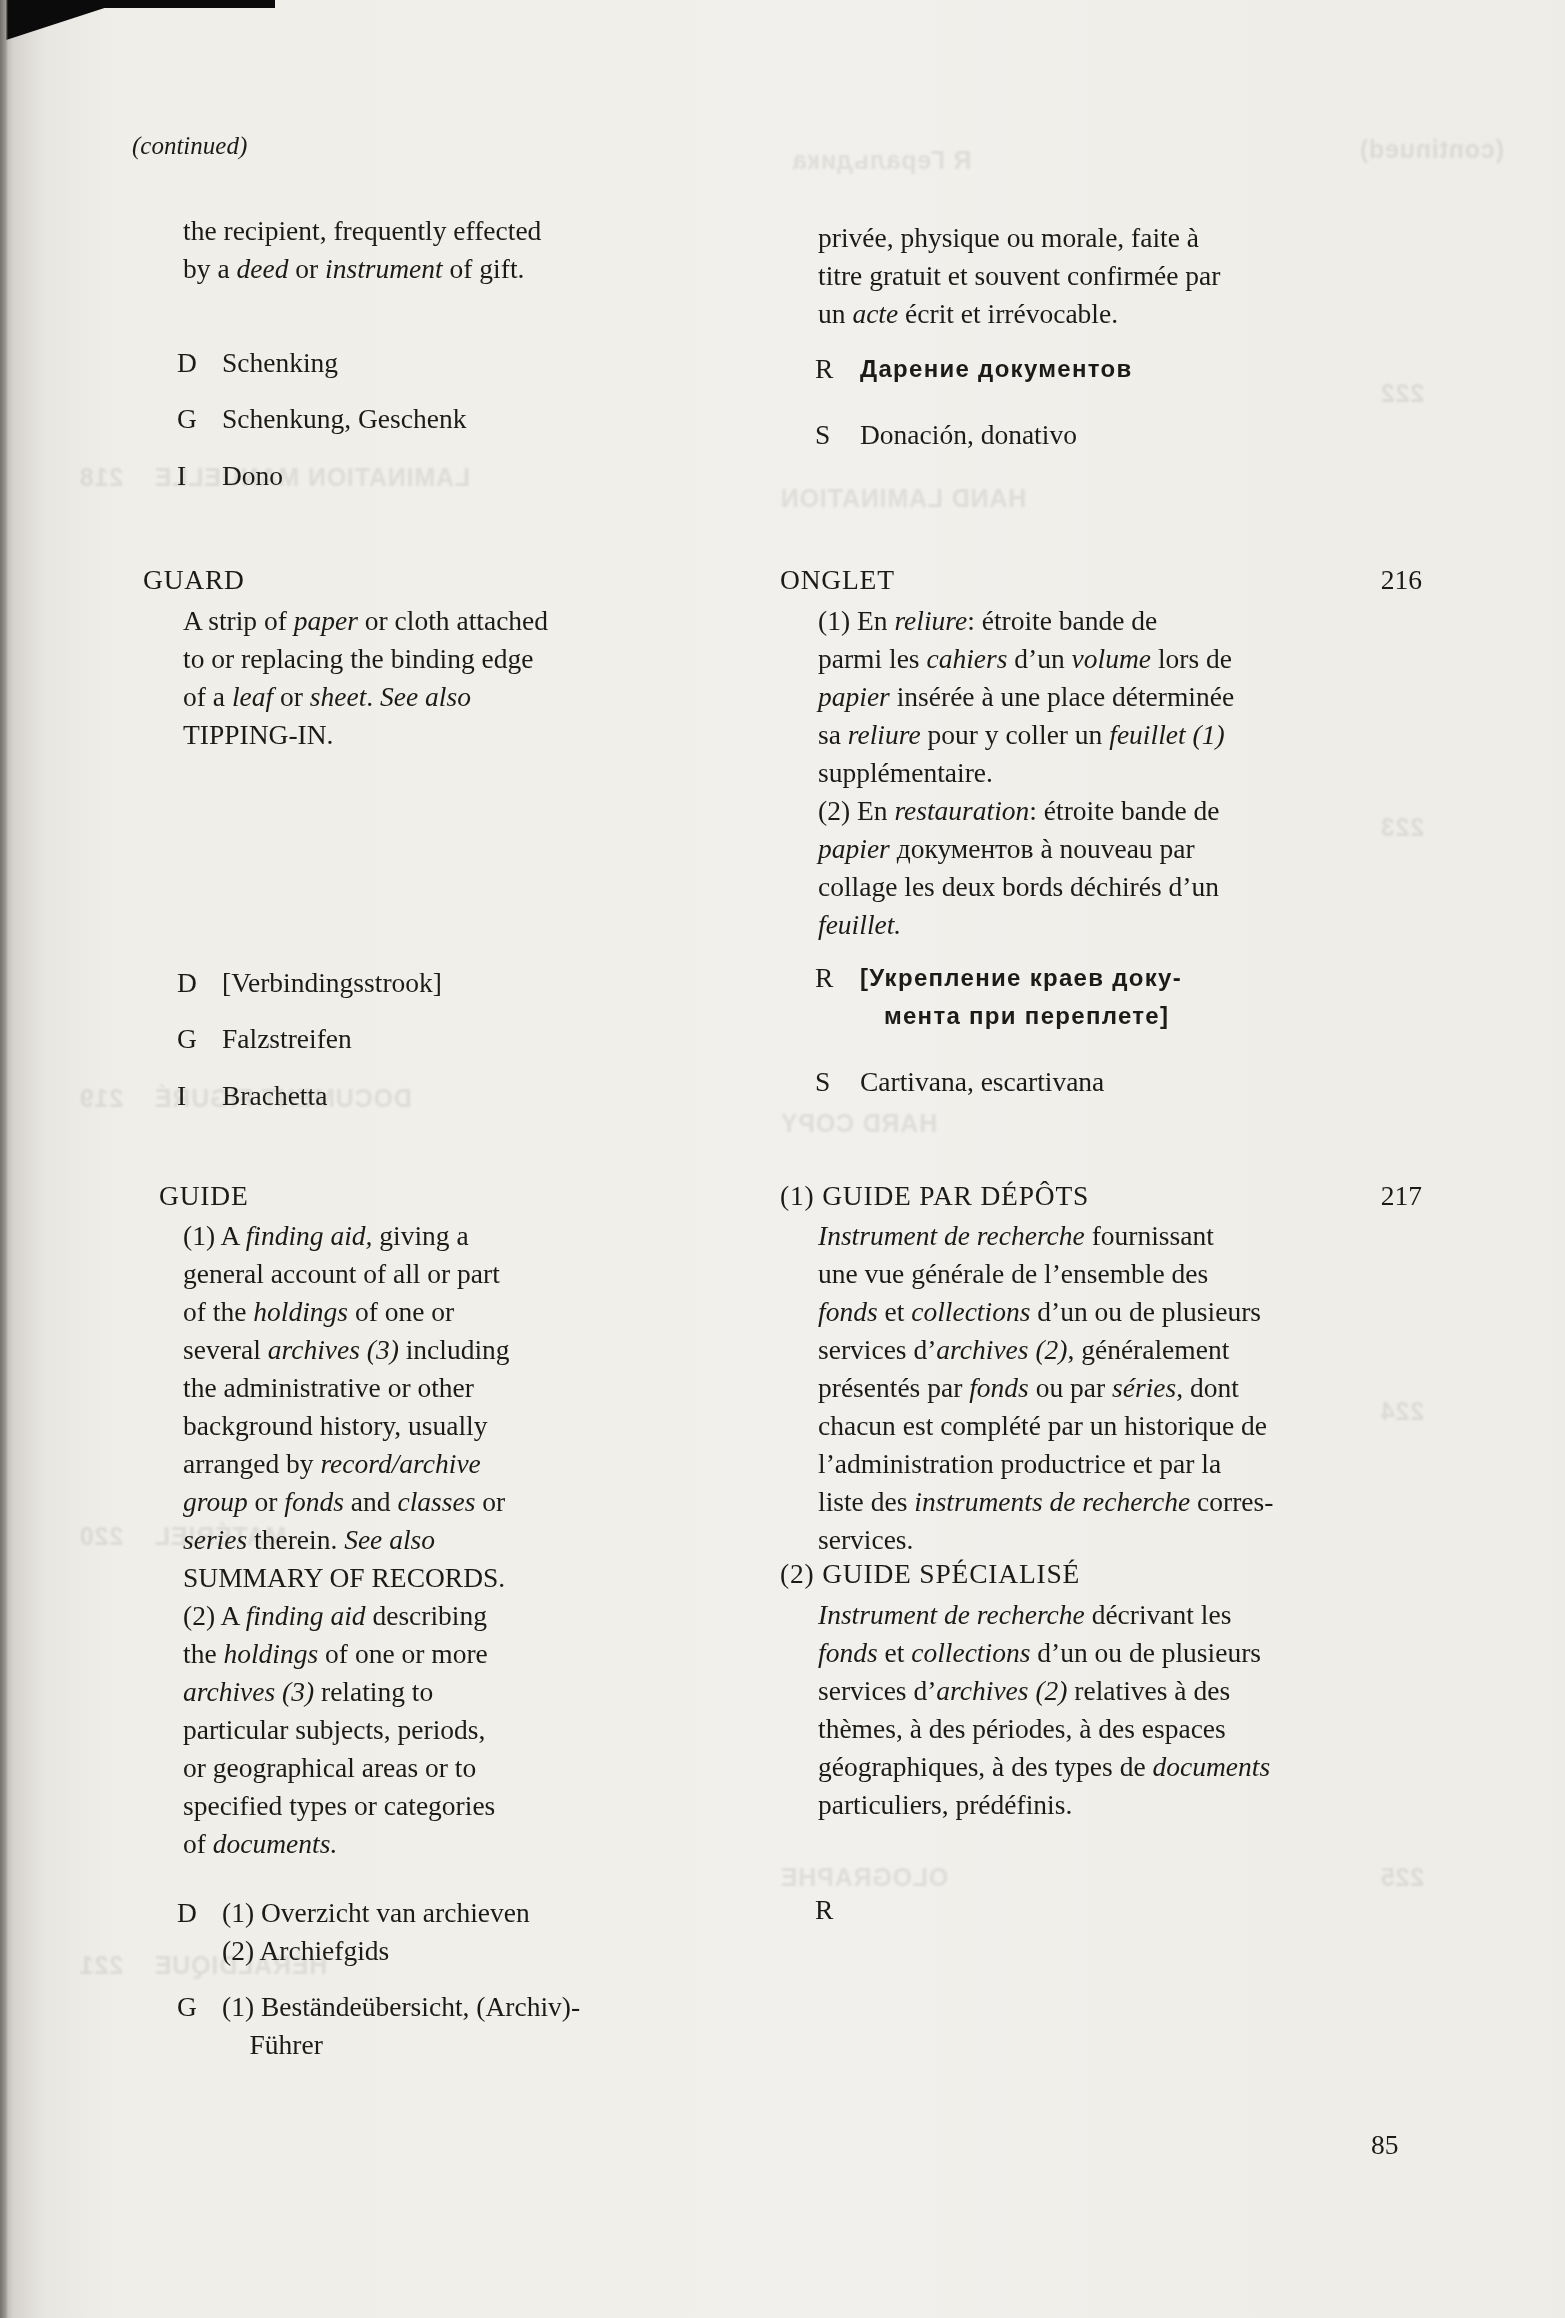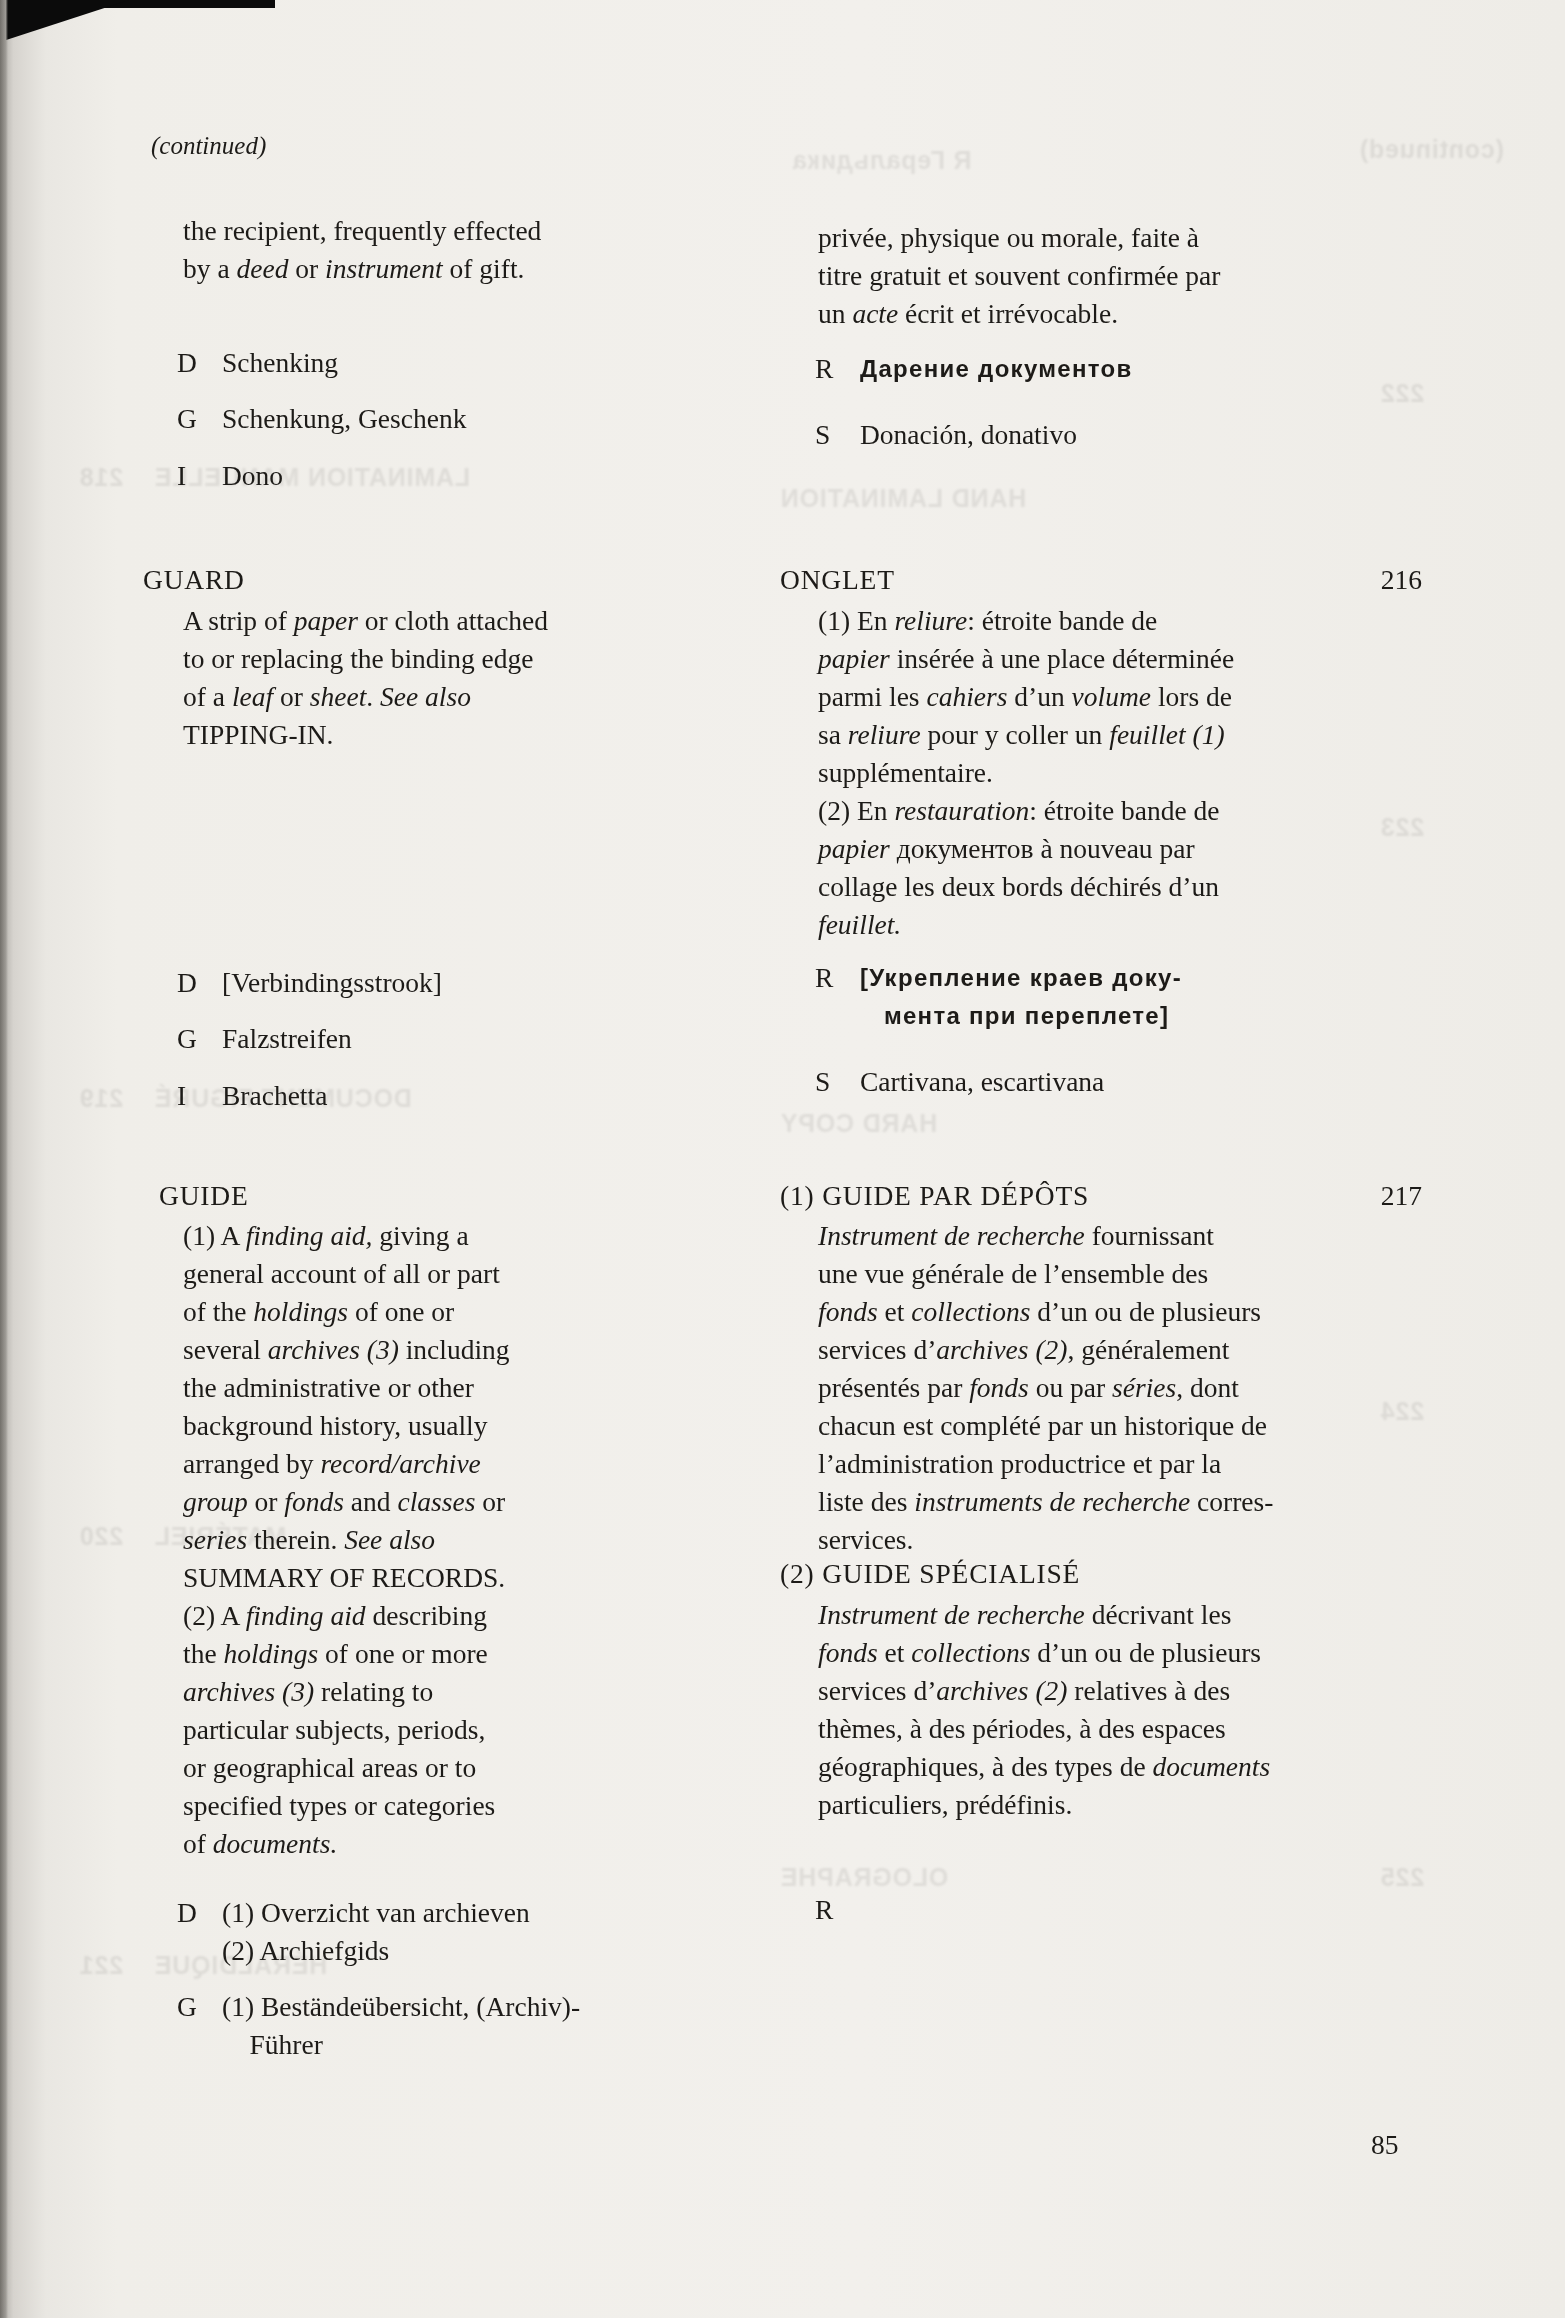--- a/index.html
+++ b/index.html
@@ -53,21 +53,21 @@
       <div class="bleed" style="left: 1380px; top: 813px;">223</div>
       <div class="bleed" style="left: 79px; top: 1522px;">220</div>
       <div class="bleed" style="left: 154px; top: 1522px;">MATÉRIEL</div>
       <div class="bleed" style="left: 1380px; top: 1397px;">224</div>
       <div class="bleed" style="left: 79px; top: 1951px;">221</div>
       <div class="bleed" style="left: 154px; top: 1951px;">HÉRALDIQUE</div>
       <div class="bleed" style="left: 780px; top: 1863px;">OLOGRAPHE</div>
       <div class="bleed" style="left: 1380px; top: 1863px;">225</div>
     </div>
 
-  <div class="continued" style="left:151px;top:127px">(continued)</div>
+  <div class="continued" style="left:132px;top:127px">(continued)</div>
 
   <div class="entry" style="left:183px;top:212px">
       <div class="tline"><span>the recipient, frequently effected</span></div>
       <div class="tline"><span>by a </span><span class="it">deed</span><span> or </span><span class="it">instrument</span><span> of gift.</span></div>
     </div>
   <div class="entry" style="left:177px;top:344px">
       <div class="equiv">
         <span class="lang">D</span>
         <span class="etext">
           <div class="tline"><span>Schenking</span></div>
@@ -175,22 +175,22 @@
         </span>
       </div>
     </div>
 
   <div class="entry head" style="left:780px;top:564px">
     <span class="term">ONGLET</span>
     <span class="num">216</span>
   </div>
   <div class="entry" style="left:818px;top:602px">
       <div class="tline"><span>(1) En </span><span class="it">reliure</span><span>: étroite bande de</span></div>
+      <div class="tline"><span>parmi les </span><span class="it">cahiers</span><span> d’un </span><span class="it">volume</span><span> lors de</span></div>
       <div class="tline"><span class="it">papier</span><span> insérée à une place déterminée</span></div>
-      <div class="tline"><span>parmi les </span><span class="it">cahiers</span><span> d’un </span><span class="it">volume</span><span> lors de</span></div>
       <div class="tline"><span>sa </span><span class="it">reliure</span><span> pour y coller un </span><span class="it">feuillet (1)</span></div>
       <div class="tline"><span>supplémentaire.</span></div>
       <div class="tline"><span>(2) En </span><span class="it">restauration</span><span>: étroite bande de</span></div>
       <div class="tline"><span class="it">papier</span><span> документов à nouveau par</span></div>
       <div class="tline"><span>collage les deux bords déchirés d’un</span></div>
       <div class="tline"><span class="it">feuillet.</span></div>
     </div>
   <div class="entry" style="left:815px;top:959px">
       <div class="equiv cyr">
         <span class="lang">R</span>

